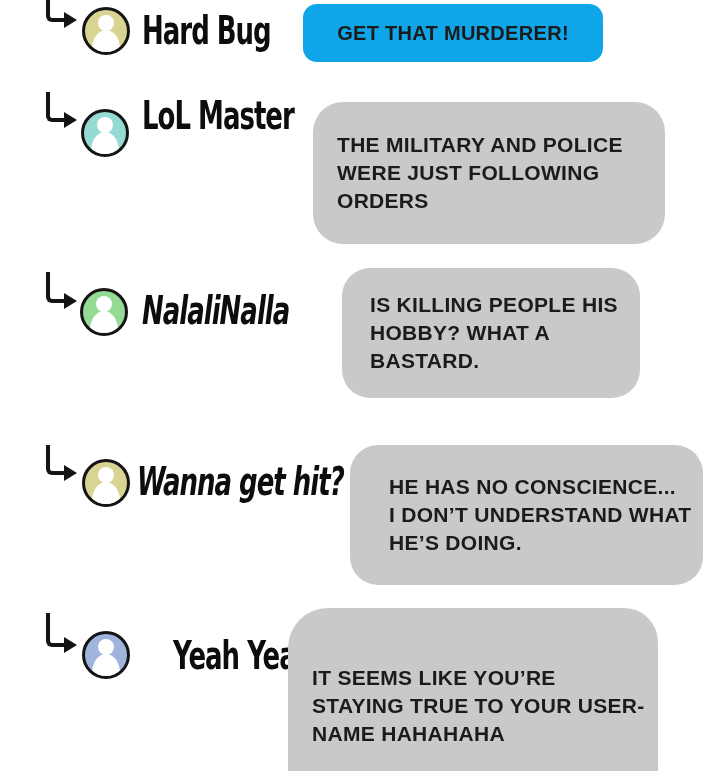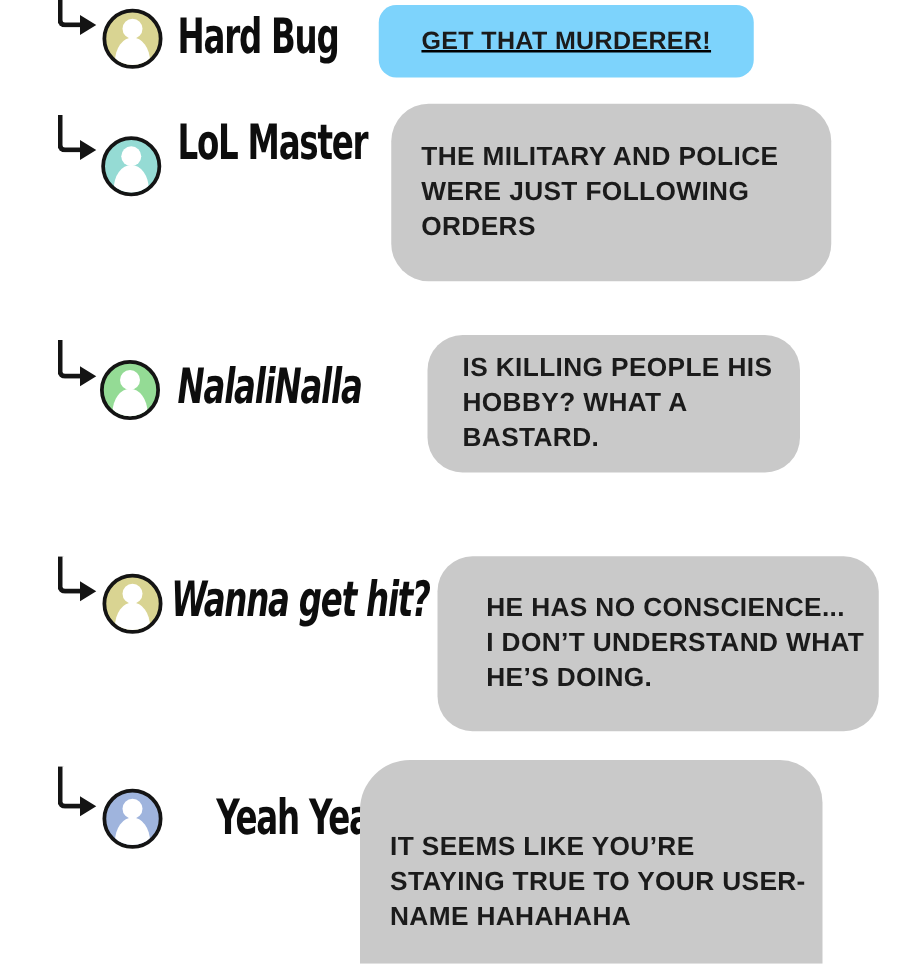--- a/index.html
+++ b/index.html
@@ -56,27 +56,27 @@
   .r1 .arrow  { top:0; height:18px; }
   .r1 .avatar { left:82px; top:7px; }
   .r1 .name   { left:142px; top:8px; }
   .r1 .bubble { left:303px; top:4px; width:300px; height:58px; border-radius:14px;
                 align-items:center; }
   .r1 .msg    { font-size:20px; line-height:24px; text-align:center; }
   
   .r2 .arrow  { top:92px; height:26px; }
   .r2 .avatar { left:81px; top:109px; }
   .r2 .name   { left:142px; top:93px; }
-  .r2 .bubble { left:313px; top:83px; width:352px; height:142px; border-radius:30px;
+  .r2 .bubble { left:313px; top:102px; width:352px; height:142px; border-radius:30px;
                 padding-left:24px; padding-right:14px; }
   
   .r3 .arrow  { top:272px; height:27px; }
   .r3 .avatar { left:80px; top:288px; }
   .r3 .name   { left:142px; top:288px;font-style:italic; }
-  .r3 .bubble { left:342px; top:268px; width:298px; height:110px; border-radius:28px;
+  .r3 .bubble { left:342px; top:268px; width:298px; height:130px; border-radius:28px;
                 padding-left:28px; }
   
   .r4 .arrow  { top:445px; height:26px; }
   .r4 .avatar { left:82px; top:459px; }
   .r4 .name   { left:137px; top:459px;font-style:italic; }
   .r4 .bubble { left:350px; top:445px; width:353px; height:140px; border-radius:28px;
                 padding-left:39px; padding-right:10px; }
   
   .r5 .arrow  { top:613px; height:30px; }
   .r5 .avatar { left:82px; top:631px; }
@@ -89,21 +89,21 @@
 <body>
 
 <div class="stage" style="background: rgb(255, 255, 255);">
 
   <div class="row r1">
     <div class="arrow"></div>
     <div class="avatar" style="background: rgb(217, 212, 146);"></div>
     <div class="name">
       <span>Hard Bug</span>
     </div>
-    <div class="bubble" style="background: #7dd3fc; text-decoration: underline;">
+    <div class="bubble" style="background: #0ea5e9;">
       <div class="msg">GET THAT MURDERER!</div>
     </div>
   </div>
 
   <div class="row r2">
     <div class="arrow"></div>
     <div class="avatar" style="background: rgb(149, 219, 212);"></div>
     <div class="name">
       <span>LoL Master</span>
     </div>

